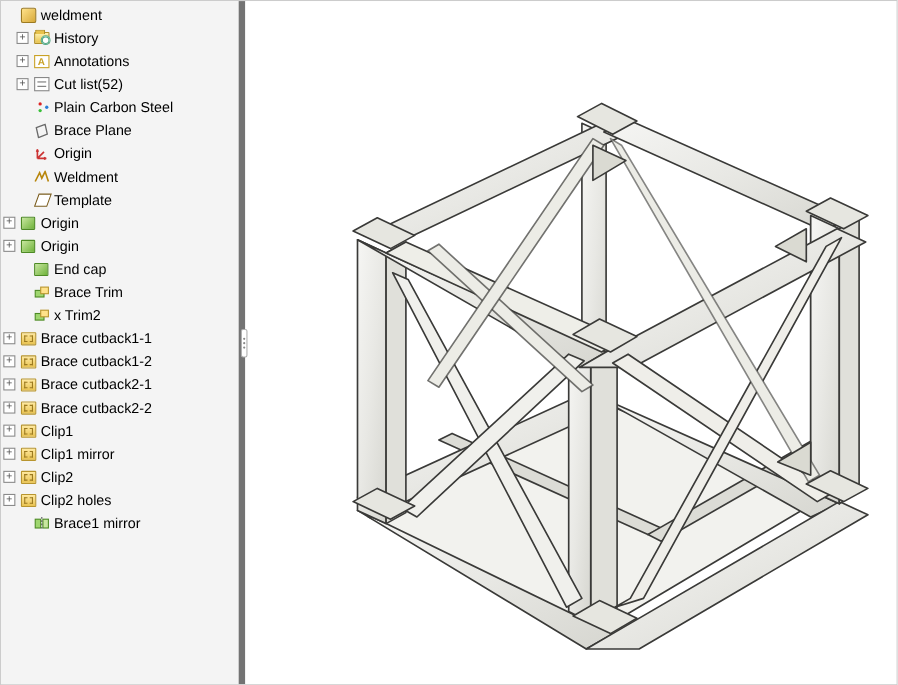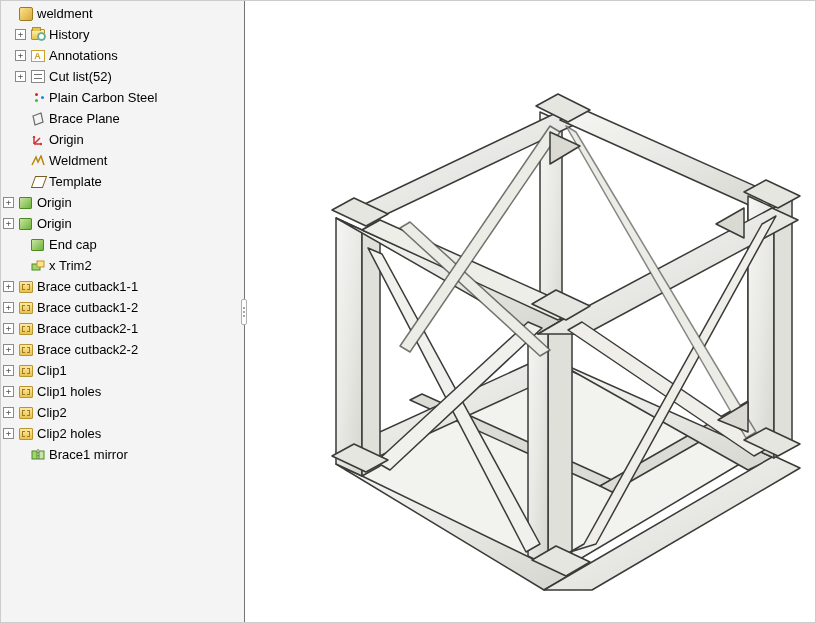--- a/index.html
+++ b/index.html
@@ -7,24 +7,24 @@
     font-family: "Segoe UI", Tahoma, Arial, sans-serif;
     font-size: 13px;
     background: #fafafa;
     width: 816px;
     height: 623px;
     overflow: hidden;
     display: flex;
     border: 1px solid #ccc;
   }
   .tree-panel {
-    width: 244px;
+    width: 222px;
     height: 100%;
     background: #f4f4f4;
-    border-right: 1px solid #737373;
+    border-right: 6px solid #737373;
     overflow-y: auto;
     padding: 2px 0;
   }
   .viewport {
     flex: 1;
     height: 100%;
     background: #ffffff;
     position: relative;
     display: flex;
     align-items: center;
@@ -289,20 +289,30 @@
         <span class="label">End cap</span>
       </div>
       <div class="tree-item indent-1">
         <span class="expand none"></span>
         <span class="icon">
           <span class="ic-trim"><svg viewBox="0 0 14 14">
               <rect x="1" y="5" width="8" height="6" fill="#9fd66f" stroke="#4d8a24"></rect>
               <rect x="6" y="2" width="7" height="6" fill="#ffe28a" stroke="#b8952e"></rect>
             </svg></span>
         </span>
+        <span class="label">Brace Trim</span>
+      </div>
+      <div class="tree-item indent-1">
+        <span class="expand none"></span>
+        <span class="icon">
+          <span class="ic-trim"><svg viewBox="0 0 14 14">
+              <rect x="1" y="5" width="8" height="6" fill="#9fd66f" stroke="#4d8a24"></rect>
+              <rect x="6" y="2" width="7" height="6" fill="#ffe28a" stroke="#b8952e"></rect>
+            </svg></span>
+        </span>
         <span class="label">x Trim2</span>
       </div>
       <div class="tree-item">
         <span class="expand">+</span>
         <span class="icon">
           <span class="ic-feat"></span>
         </span>
         <span class="label">Brace cutback1-1</span>
       </div>
       <div class="tree-item">
@@ -331,21 +341,21 @@
         <span class="icon">
           <span class="ic-feat"></span>
         </span>
         <span class="label">Clip1</span>
       </div>
       <div class="tree-item">
         <span class="expand">+</span>
         <span class="icon">
           <span class="ic-feat"></span>
         </span>
-        <span class="label">Clip1 holes</span>
+        <span class="label">Clip1 mirror</span>
       </div>
       <div class="tree-item">
         <span class="expand">+</span>
         <span class="icon">
           <span class="ic-feat"></span>
         </span>
         <span class="label">Clip2</span>
       </div>
       <div class="tree-item">
         <span class="expand">+</span>

